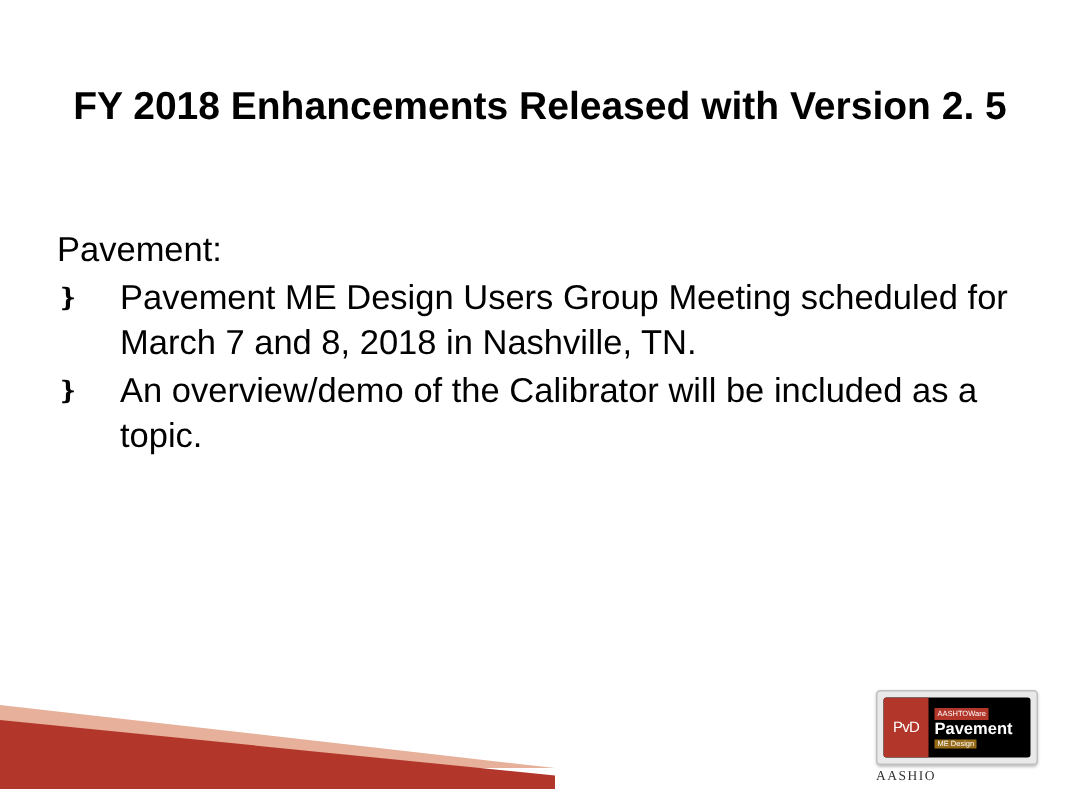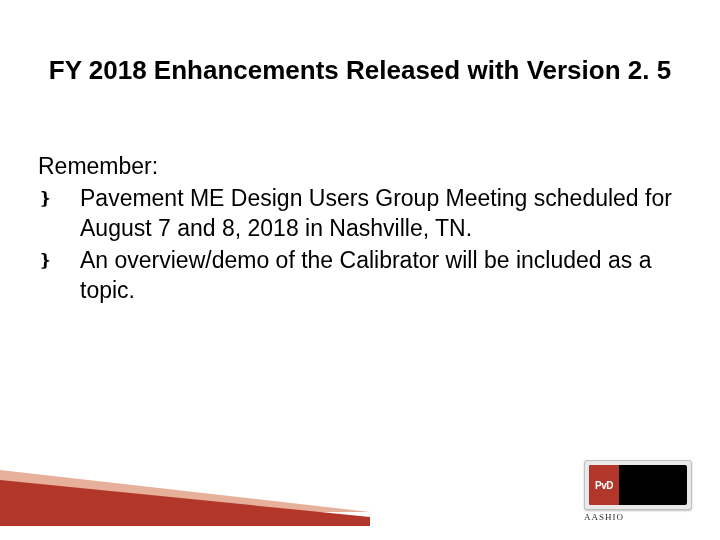--- a/index.html
+++ b/index.html
@@ -78,21 +78,21 @@
   .logo-left {
     background: #b3362b;
     width: 30px;
     display: flex;
     align-items: center;
     justify-content: center;
   }
   .logo-left-text {
     color: #fff;
     font-size: 10px;
-    font-weight: bold;
+    font-weight: normal;
     letter-spacing: -0.5px;
   }
   .logo-right {
     flex: 1;
     padding: 3px 4px;
     display: flex;
     flex-direction: column;
     justify-content: center;
   }
   .logo-top-small {
@@ -125,40 +125,45 @@
     color: #333;
     margin-top: 2px;
   }
 </style>
 </head>
 <body>
 
 <h1 class="title">FY 2018 Enhancements Released with Version 2. 5</h1>
 
 <div class="content">
-  <div class="lead">Remember:</div>
+  <div class="lead">Pavement:</div>
 
   <div class="bullet-row">
     <div class="bullet-col">❵</div>
-    <div class="bullet-text">Pavement ME Design Users Group Meeting scheduled for August 7 and 8, 2018 in Nashville, TN.</div>
+    <div class="bullet-text">Pavement ME Design Users Group Meeting scheduled for March 7 and 8, 2018 in Nashville, TN.</div>
   </div>
 
   <div class="bullet-row">
     <div class="bullet-col">❵</div>
     <div class="bullet-text">An overview/demo of the Calibrator will be included as a topic.</div>
   </div>
 </div>
 
 <svg class="wedge" viewBox="0 0 370 64" preserveAspectRatio="none">
   <polygon points="0,8 370,50 0,50" fill="#e6b09a"></polygon>
   <polygon points="0,18 370,55 370,64 0,64" fill="#b3362b"></polygon>
 </svg>
 
 <div class="logo-box">
   <div class="logo-card">
     <div class="logo-inner">
       <div class="logo-left">
         <span class="logo-left-text">PvD</span>
       </div>
+      <div class="logo-right">
+        <span class="logo-top-small">AASHTOWare</span>
+        <span class="logo-main">Pavement</span>
+        <span class="logo-sub">ME Design</span>
+      </div>
     </div>
   </div>
   <div class="aashto">AASHIO</div>
 </div>
 
 </body></html>

